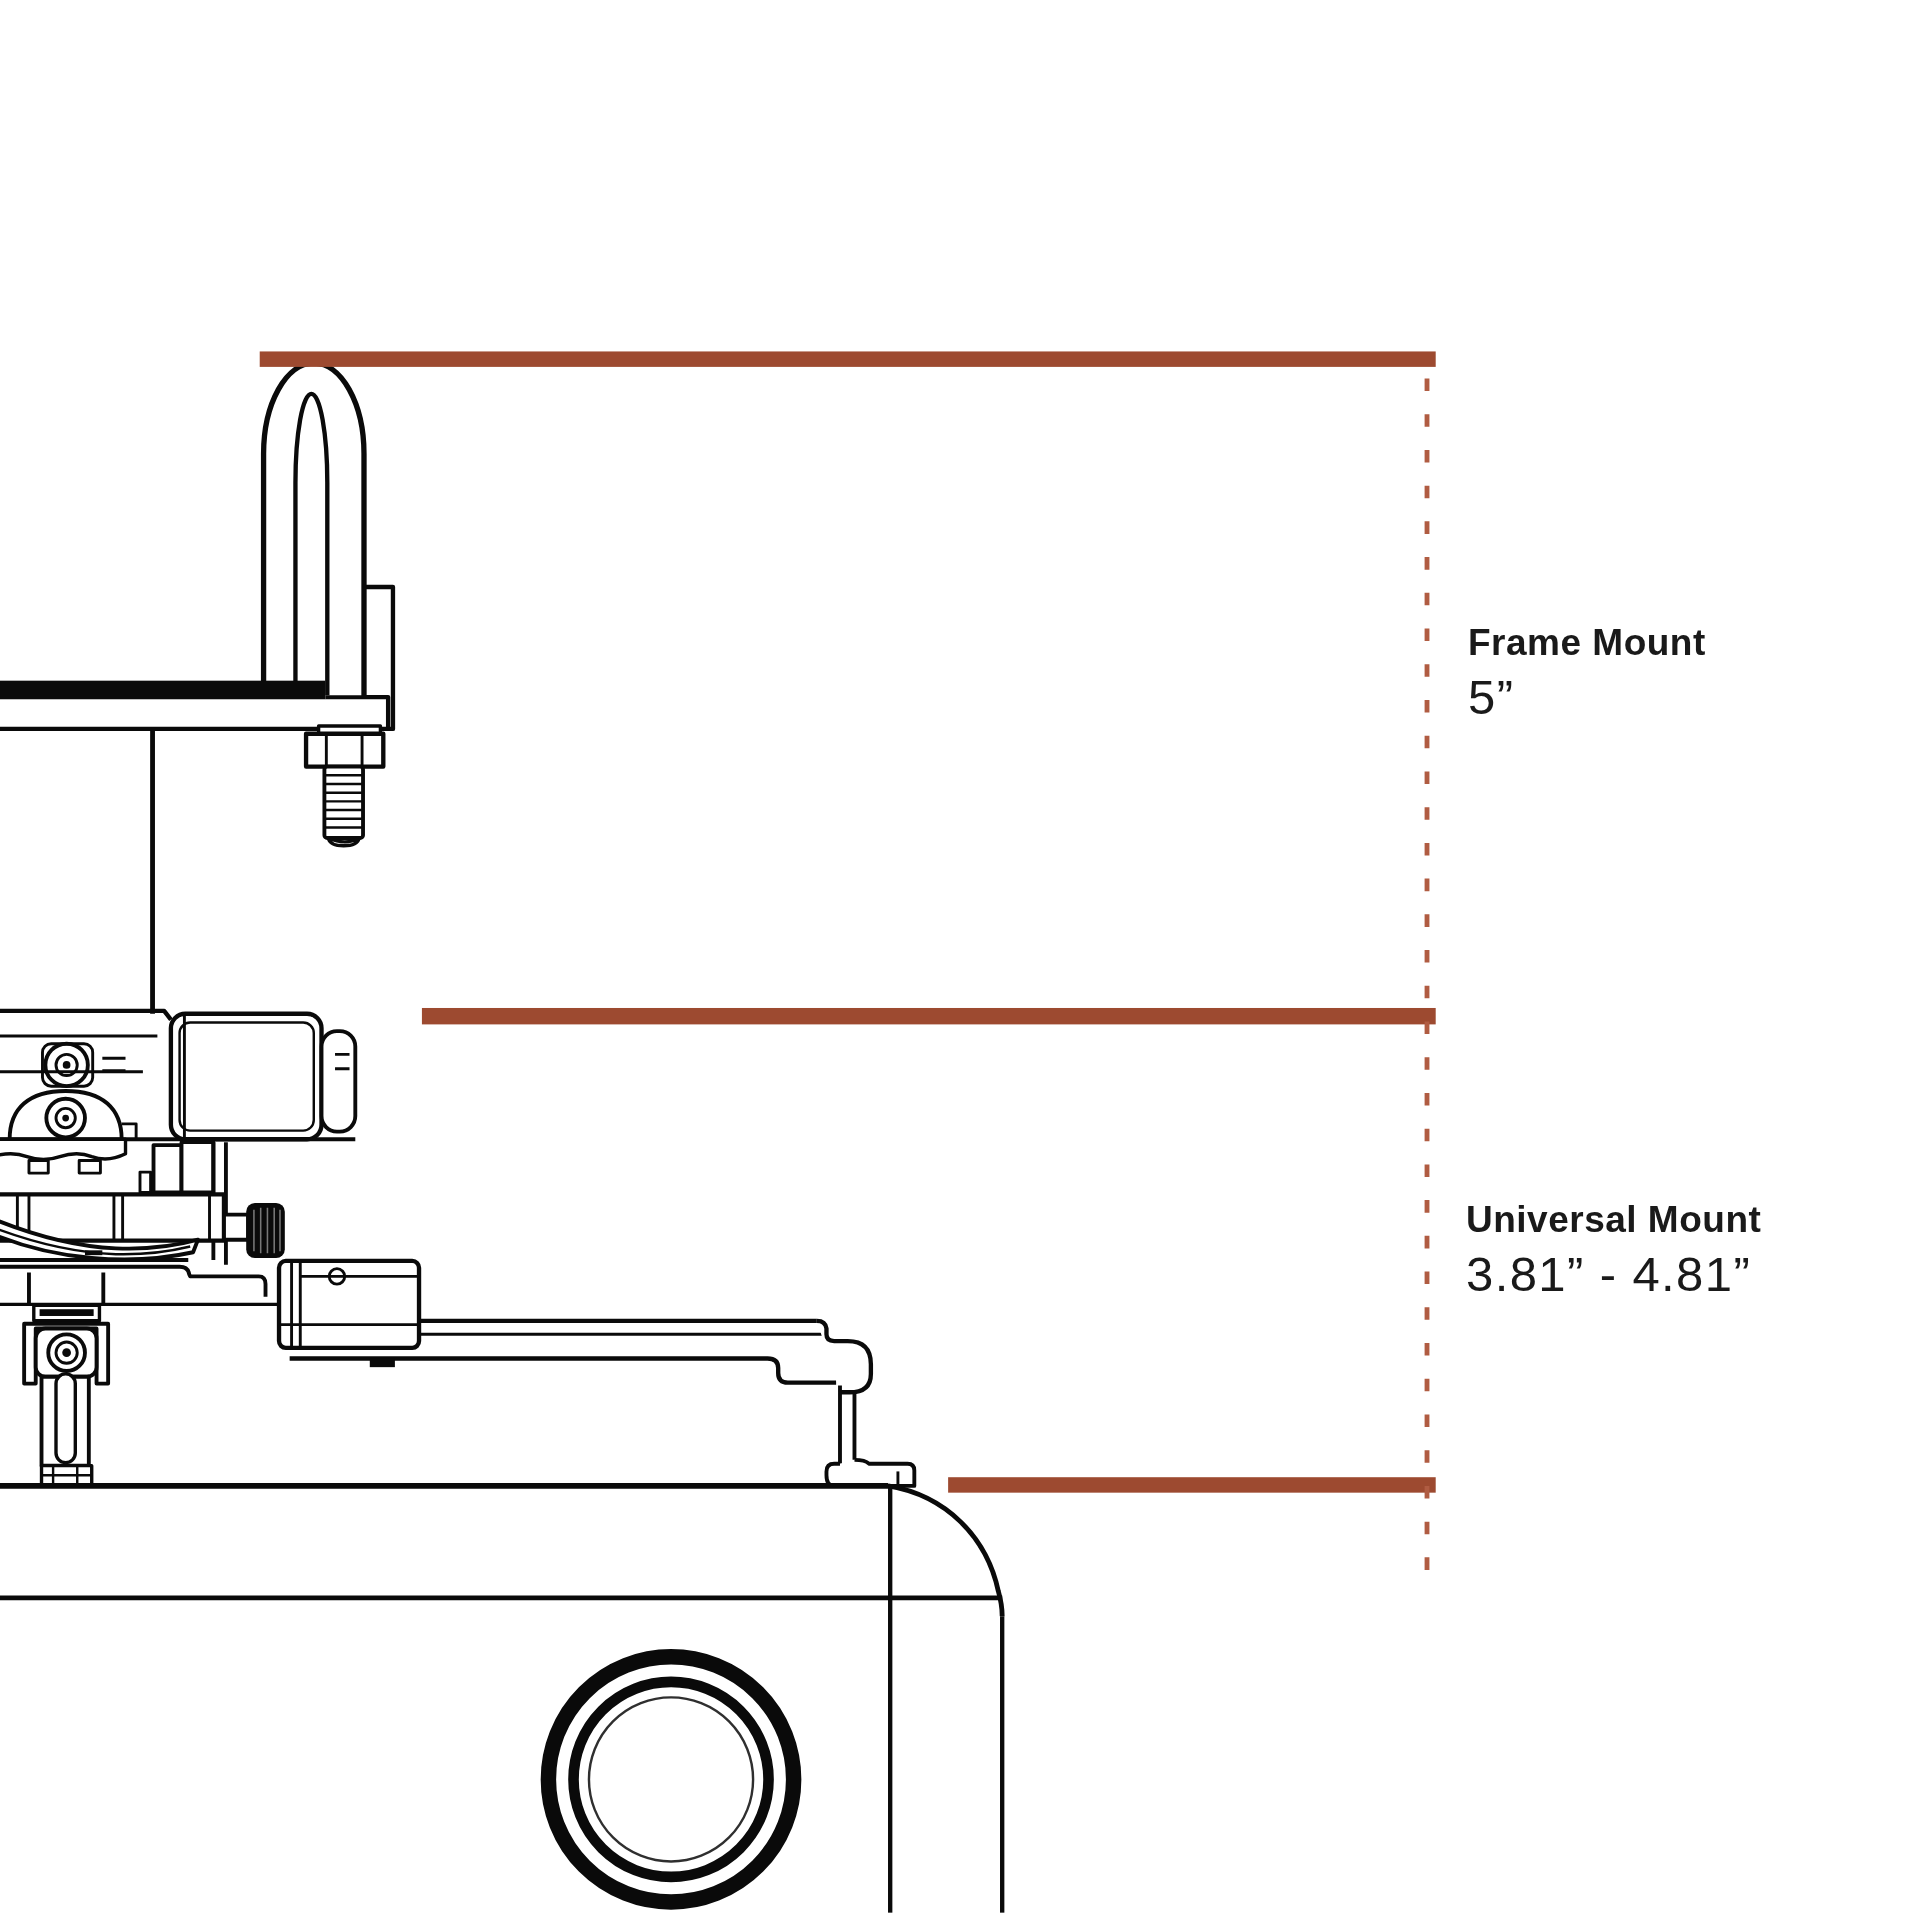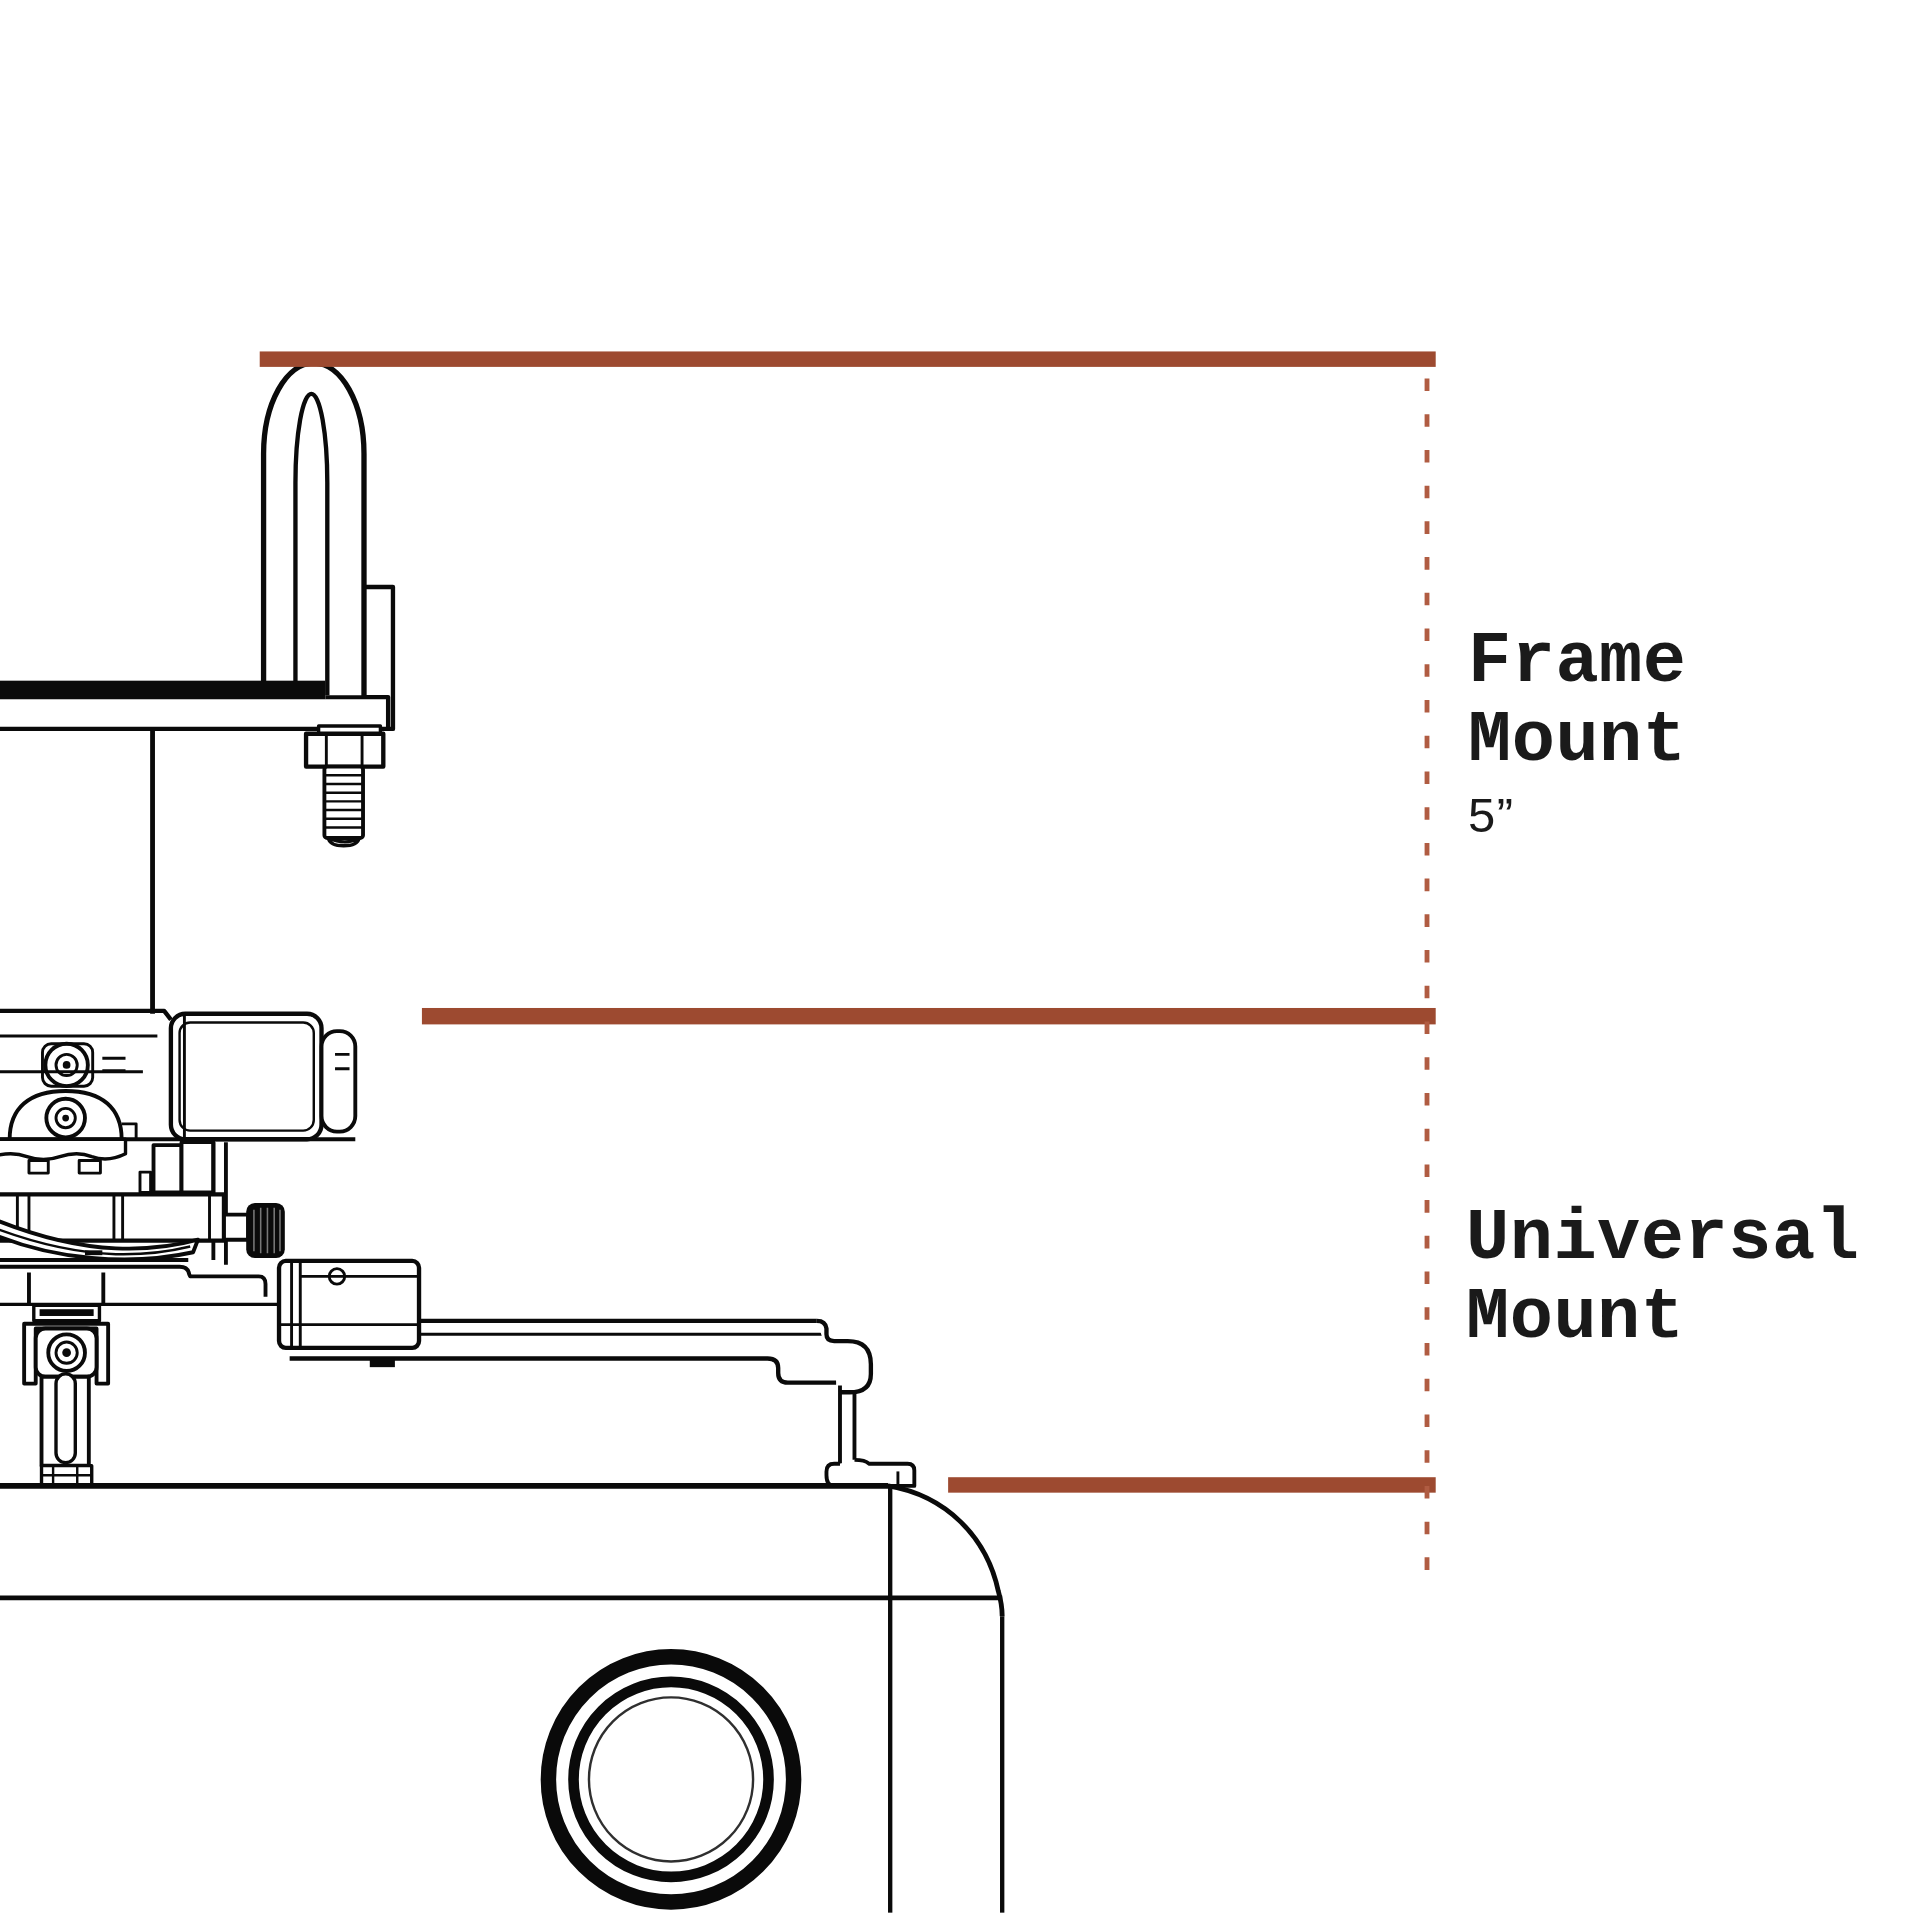--- a/index.html
+++ b/index.html
@@ -1,21 +1,21 @@
 <!DOCTYPE html>
 <html lang="en" style="--accent: #9D4A30; --accent-dash: #B05C42; --ink: #1A1A1A;"><head>
 <meta charset="utf-8">
 <style>
   html,body{margin:0;padding:0;background:#fff;}
   body{width:1931px;height:1931px;position:relative;overflow:hidden;
        font-family:"Liberation Sans", sans-serif;}
   .stage{position:absolute;left:0;top:0;width:1931px;height:1931px;}
   svg{position:absolute;left:0;top:0;}
   .callout{position:absolute;color:var(--ink,#1a1a1a);}
-  .callout .t{font-size:72px;font-weight:700;letter-spacing:0.5px;line-height:1.1;font-family:Liberation Mono, monospace;}
+  .callout .t{font-size:37px;font-weight:700;letter-spacing:0.5px;line-height:1.1;}
   .callout .v{font-size:49px;font-weight:400;letter-spacing:1.4px;margin-top:7.7px;line-height:1.1;}
   #callout-frame{left:1468px;top:623px;}
   #callout-universal{left:1466px;top:1176px;margin-top:24px;}
 </style>
 </head>
 <body>
 
 <div class="stage">
 
 <svg width="1931" height="1931" viewBox="0 0 2000 2000">
@@ -164,16 +164,17 @@
   </g>
 </svg>
 
 <div class="callout" id="callout-frame">
   <div class="t">Frame Mount</div>
   <div class="v">5”</div>
 </div>
 
 <div class="callout" id="callout-universal">
   <div class="t">Universal Mount</div>
+  <div class="v">3.81” - 4.81”</div>
 </div>
 
 </div>
 
 
 </body></html>

